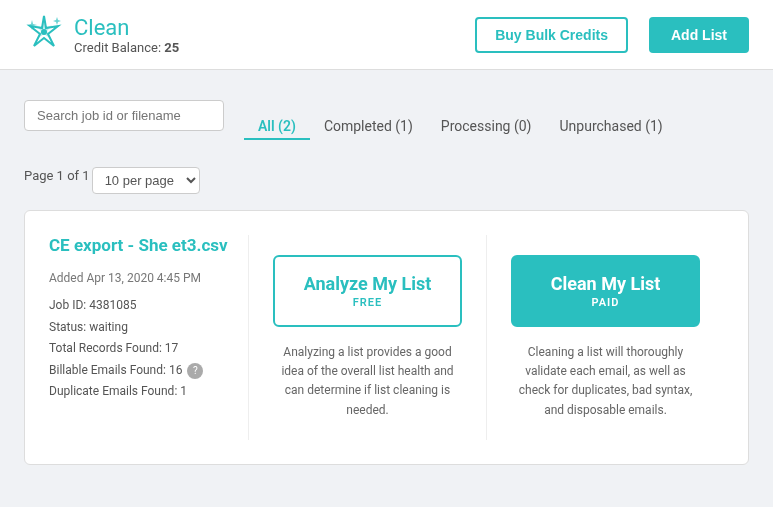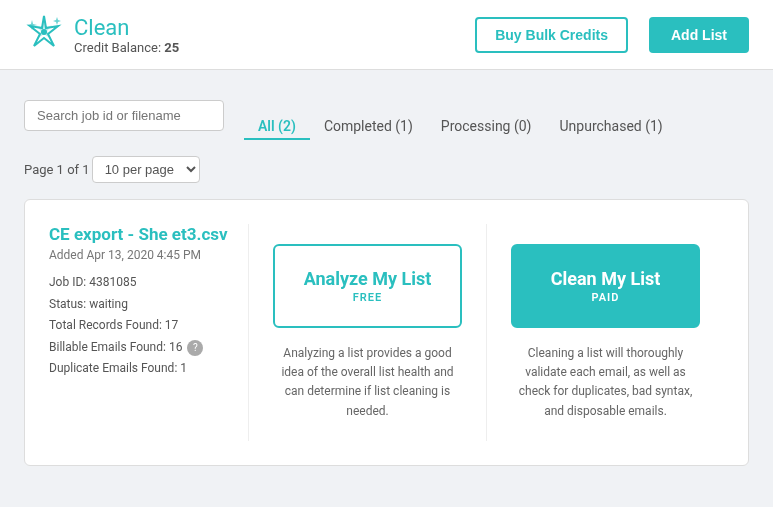--- a/index.html
+++ b/index.html
@@ -117,20 +117,21 @@
       color: #555;
     }
     .per-page-select {
       border: 1px solid #ccc;
       border-radius: 4px;
       padding: 4px 8px;
       font-size: 13px;
       color: #555;
       background: #fff;
       cursor: pointer;
+      margin-top: 11px;
     }
 
     
     .card {
       background: #fff;
       border-radius: 6px;
       border: 1px solid #ddd;
       padding: 24px;
       display: flex;
       gap: 0;
@@ -140,21 +141,21 @@
     .job-info {
       min-width: 200px;
       max-width: 210px;
       padding-right: 20px;
       border-right: 1px solid #eee;
     }
     .job-filename {
       font-size: 17px;
       font-weight: 700;
       color: #2abfbf;
-      margin-bottom: 4px;
+      margin-bottom: 16px;
     }
     .job-date {
       font-size: 12px;
       color: #777;
       margin-bottom: 10px;
     }
     .job-meta {
       font-size: 12px;
       color: #555;
       line-height: 1.8;
@@ -187,21 +188,21 @@
       align-items: center;
       padding: 20px 24px;
       border-right: 1px solid #eee;
     }
     .action-panel:last-child {
       border-right: none;
     }
     .action-panel-header {
       border: 2px solid #2abfbf;
       border-radius: 6px;
-      padding: 22px 28px;
+      padding: 16px 28px;
       text-align: center;
       width: 100%;
       margin-bottom: 16px;
       cursor: pointer;
     }
     .action-panel-header.filled {
       background: #2abfbf;
       border-color: #2abfbf;
     }
     .action-panel-title {

